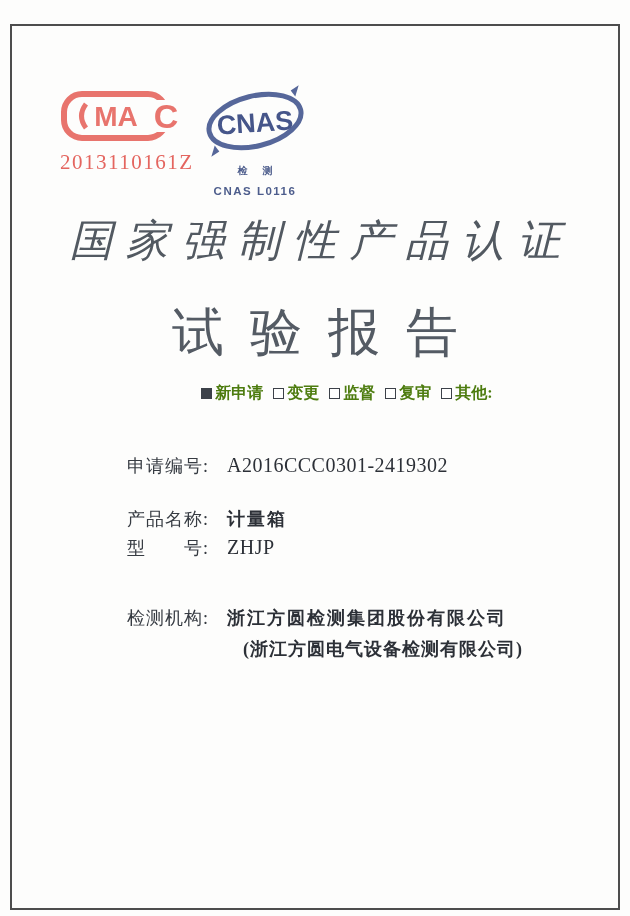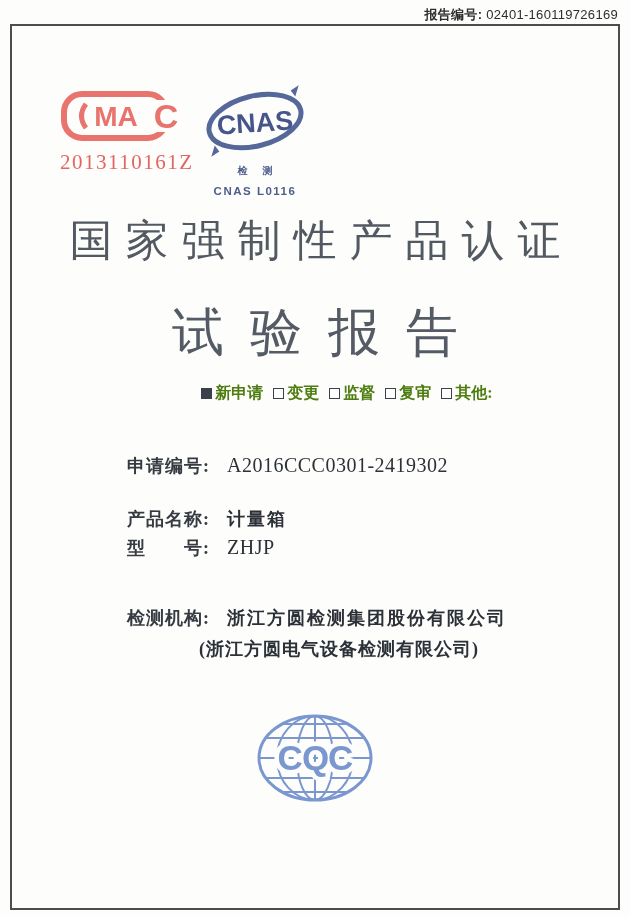--- a/index.html
+++ b/index.html
@@ -31,20 +31,21 @@
   }
   .cnas-number{
     margin-top:7px;font-size:11.5px;color:#4d5d8c;letter-spacing:1.5px;
     font-family:"Liberation Sans",sans-serif;font-weight:700;
   }
   
   .title1{
     position:absolute;top:186px;left:0;width:100%;text-align:center;
     font-size:43px;color:#525961;letter-spacing:13px;text-indent:13px;
     font-weight:500;
+    font-style:italic;
   }
   .title2{
     position:absolute;top:272px;left:0;width:100%;text-align:center;
     font-size:52px;color:#545b64;letter-spacing:26px;text-indent:26px;
     font-weight:500;
   }
   
   .cb-row{
     position:absolute;top:357px;left:0;width:100%;
     display:flex;justify-content:center;gap:10px;
@@ -55,43 +56,40 @@
     width:11px;height:11px;border:1.5px solid #3c4149;display:inline-block;
     background:#fff;box-sizing:border-box;
   }
   .cb-item.checked .cb-box{background:#3c4149;}
   
   .field{
     position:absolute;left:115px;right:20px;
     font-size:18px;color:#363b42;
   }
   .field .lbl{
-    display:inline-block;width:100px;letter-spacing:1px;font-weight:700;
+    display:inline-block;width:100px;letter-spacing:1px;font-weight:400;
     vertical-align:baseline;
   }
   .field .val{
     font-size:20px;color:#2c3037;letter-spacing:.5px;font-weight:500;
   }
   .field .val.cn{font-size:18px;letter-spacing:2px;font-weight:600;}
   .field .val2{
-    display:block;margin-left:72px;margin-top:7px;
+    display:block;margin-left:116px;margin-top:7px;
     font-size:18px;color:#2c3037;letter-spacing:1px;font-weight:600;
   }
   .f1{top:428px;} .f2{top:481px;} .f3{top:510px;} .f4{top:580px;}
   
   .cqc{position:absolute;left:243px;top:686px;width:120px;height:92px;}
 </style>
 </head>
 <body>
 
 <div class="page">
 
-  <div class="report-no">
-    <span>报告编号:</span><span class="num">02401-160119726169</span>
-  </div>
 
   <div class="frame">
 
     <div class="cma">
       <svg width="130" height="52" viewBox="0 0 130 52">
         <rect x="4" y="4" width="102" height="44" rx="18" ry="18" fill="none" stroke="#e8746d" stroke-width="6"></rect>
         <rect x="88" y="10" width="22" height="32" fill="#fdfdfc"></rect>
         <path d="M 26 14 q -9 12 0 24" fill="none" stroke="#e8746d" stroke-width="5"></path>
         <text x="56" y="36" text-anchor="middle" font-family="Liberation Sans,sans-serif" font-weight="900" font-size="28" fill="#e8746d">MA</text>
         <text x="106" y="38" text-anchor="middle" font-family="Liberation Sans,sans-serif" font-weight="900" font-size="34" fill="#e8746d">C</text>
@@ -145,29 +143,15 @@
       <span class="lbl">产品名称:</span><span class="val cn">计量箱</span>
     </div>
     <div class="field f3">
       <span class="lbl">型　　号:</span><span class="val">ZHJP</span>
     </div>
     <div class="field f4">
       <span class="lbl">检测机构:</span><span class="val cn">浙江方圆检测集团股份有限公司</span>
       <span class="val2">(浙江方圆电气设备检测有限公司)</span>
     </div>
 
-    <div class="cqc">
-      <svg width="120" height="92" viewBox="0 0 120 92">
-        <ellipse cx="60" cy="46" rx="56" ry="42" fill="none" stroke="#7b97cf" stroke-width="3"></ellipse>
-        <ellipse cx="60" cy="46" rx="38" ry="42" fill="none" stroke="#7b97cf" stroke-width="2"></ellipse>
-        <ellipse cx="60" cy="46" rx="18" ry="42" fill="none" stroke="#7b97cf" stroke-width="2"></ellipse>
-        <line x1="60" y1="4" x2="60" y2="88" stroke="#7b97cf" stroke-width="2"></line>
-        <line x1="4" y1="46" x2="116" y2="46" stroke="#7b97cf" stroke-width="2"></line>
-        <line x1="12" y1="26" x2="108" y2="26" stroke="#7b97cf" stroke-width="2"></line>
-        <line x1="12" y1="66" x2="108" y2="66" stroke="#7b97cf" stroke-width="2"></line>
-        <line x1="28" y1="12" x2="92" y2="12" stroke="#7b97cf" stroke-width="2"></line>
-        <line x1="28" y1="80" x2="92" y2="80" stroke="#7b97cf" stroke-width="2"></line>
-        <text x="60" y="58" text-anchor="middle" font-family="Liberation Sans,sans-serif" font-weight="900" font-size="35" fill="#7b97cf" stroke="#fdfdfc" stroke-width="9" paint-order="stroke" letter-spacing="-1">CQC</text>
-      </svg>
-    </div>
 
   </div>
 </div>
 
 </body></html>

